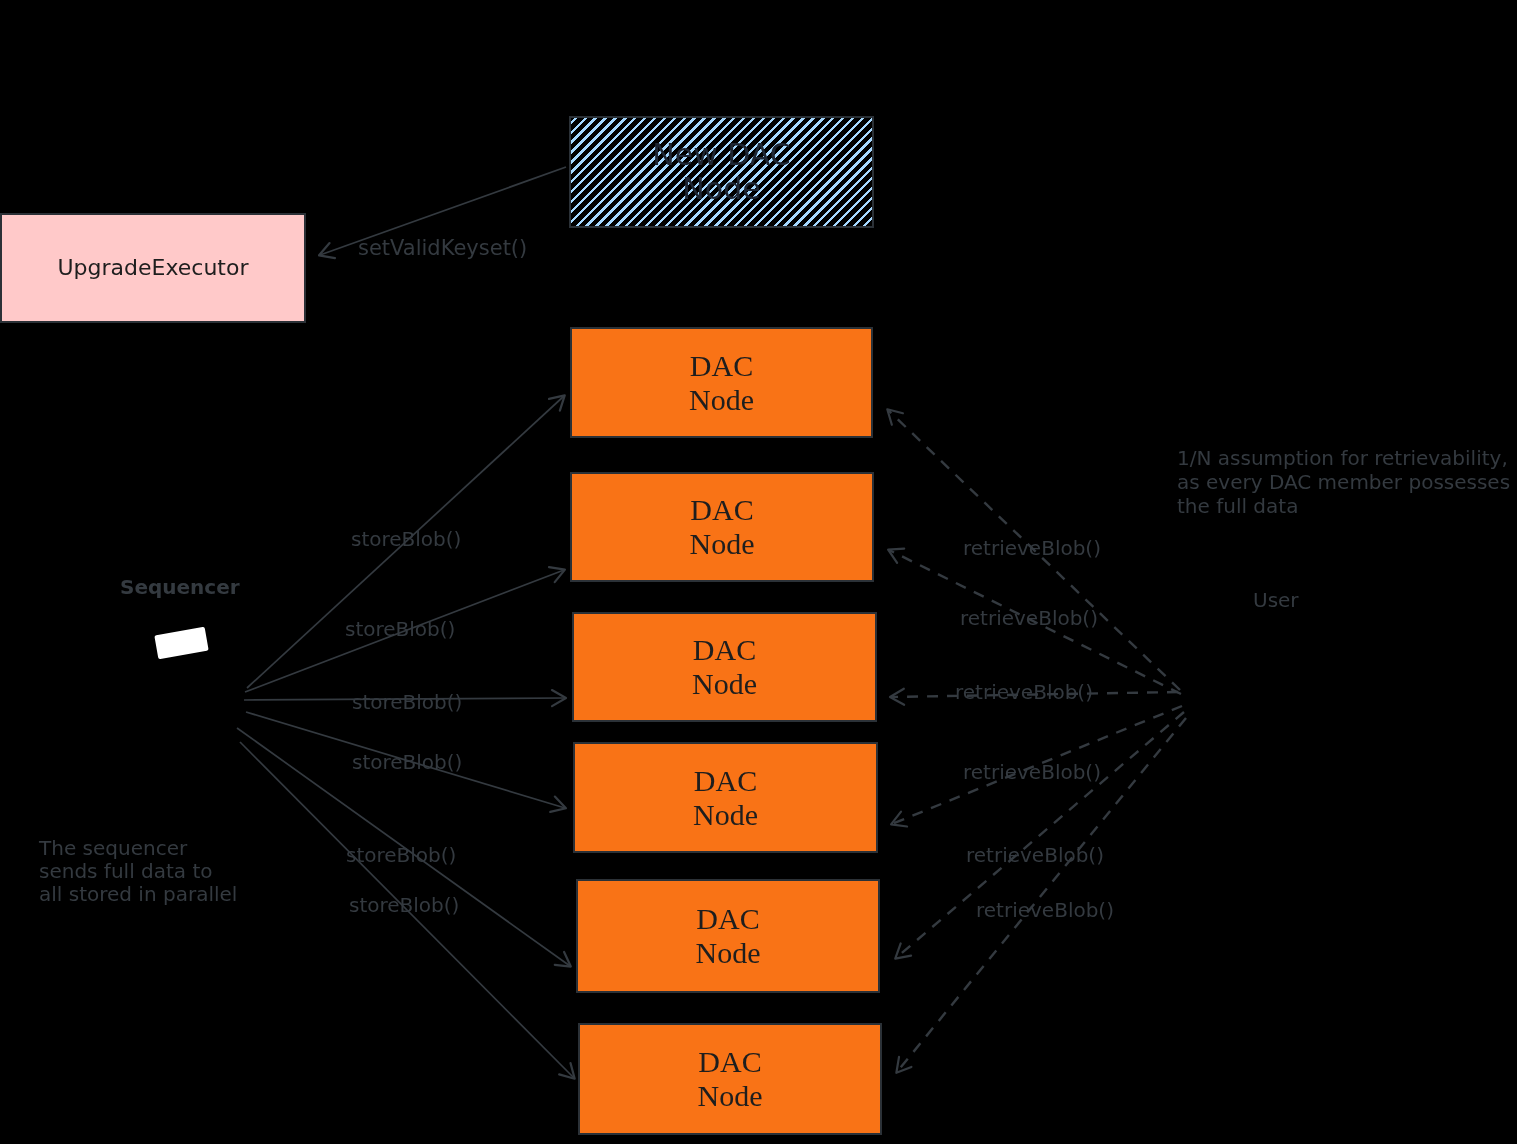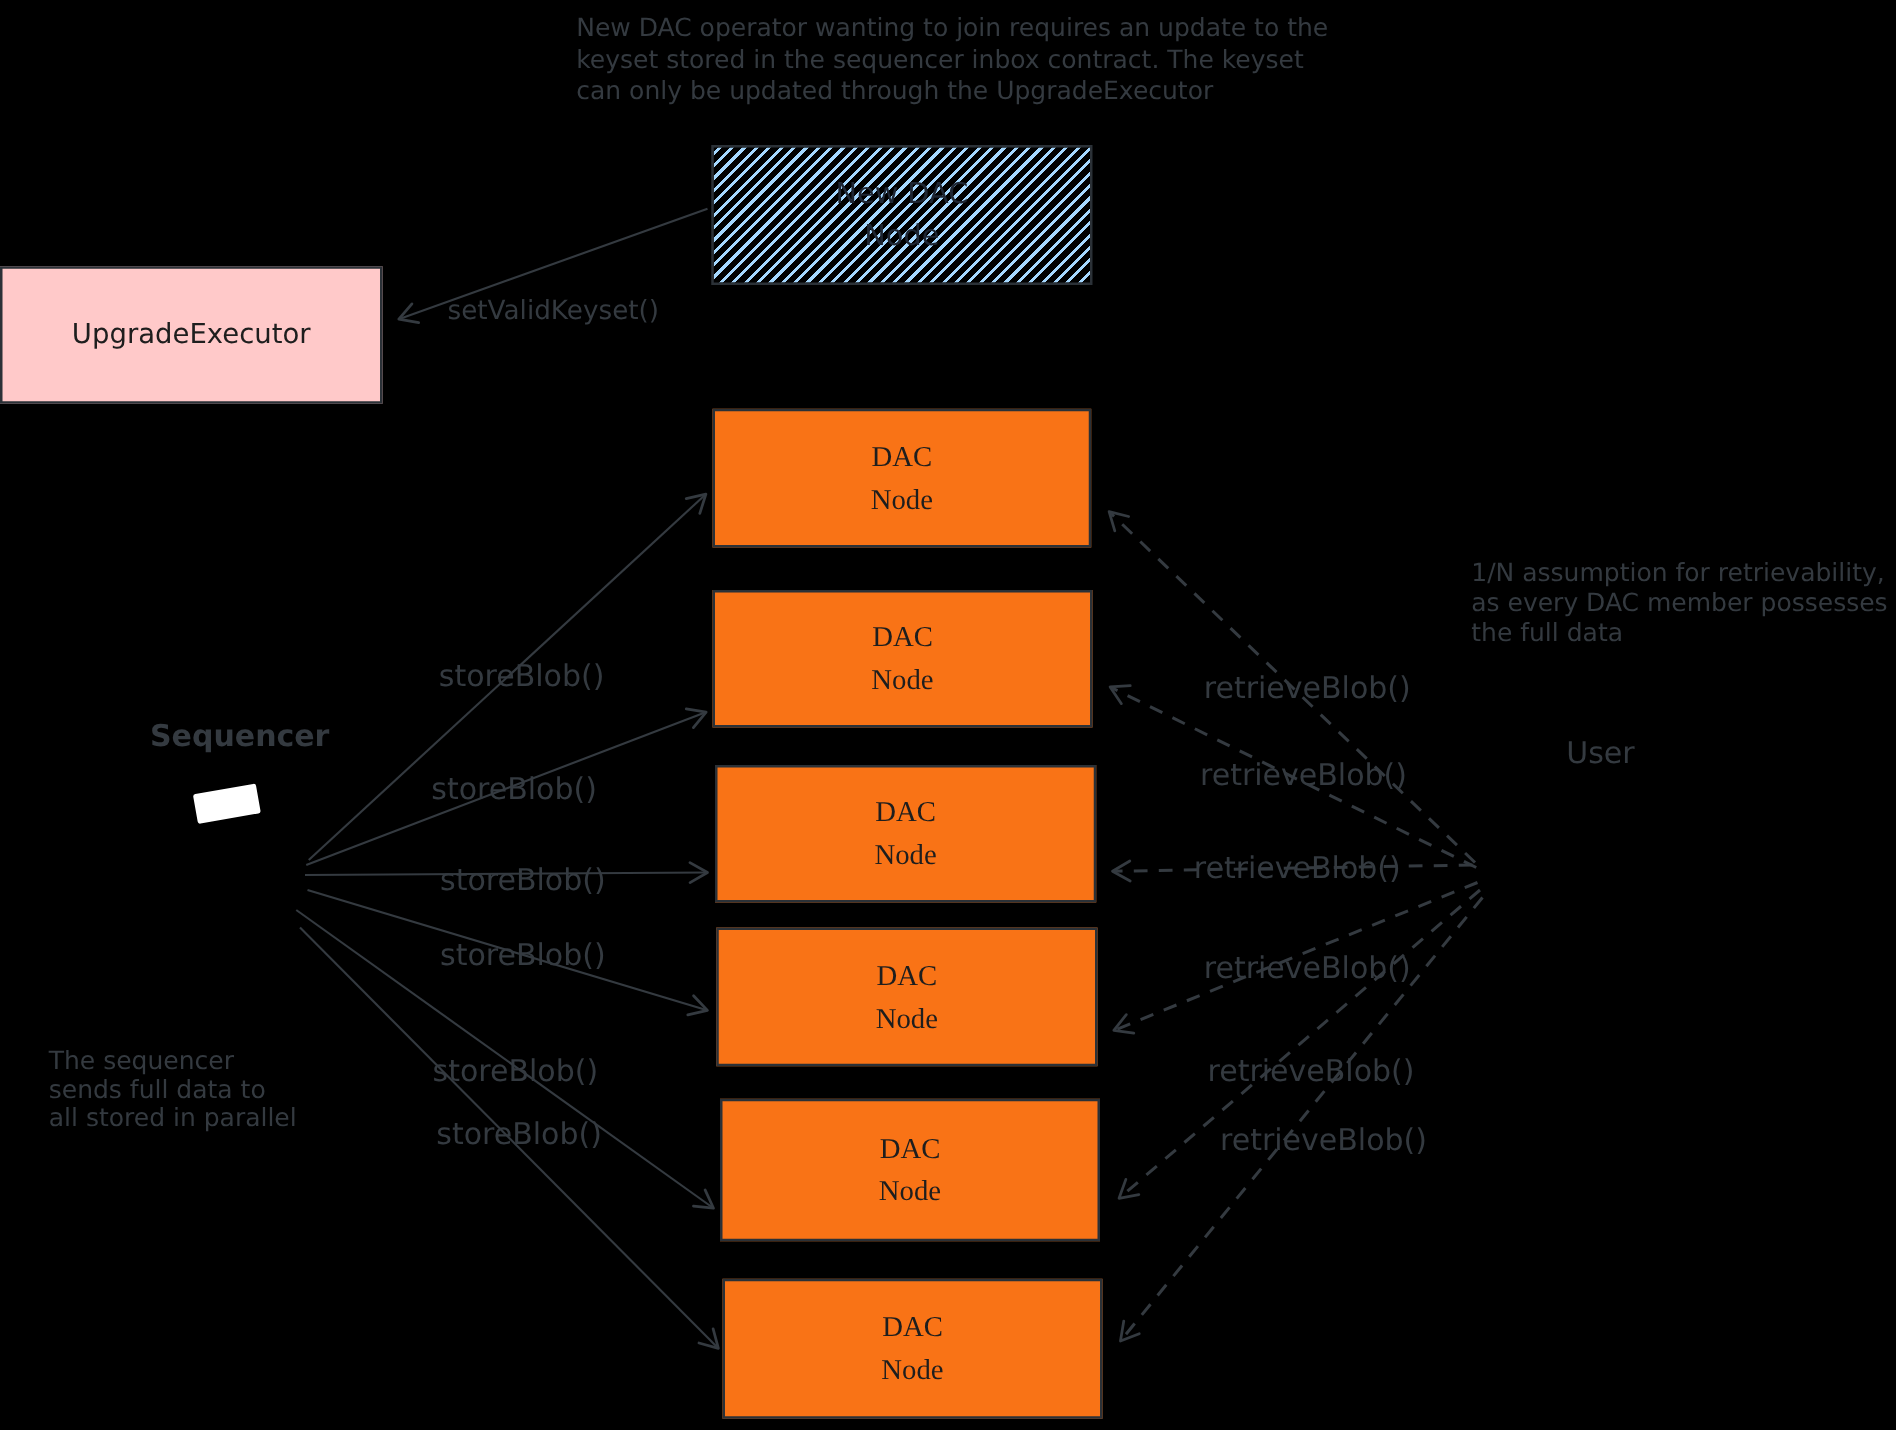--- a/index.html
+++ b/index.html
@@ -13,29 +13,29 @@
   .note{
     position:absolute;
     color:#343a40;
     font-size:20px;
     line-height:25px;
     white-space:pre-line;
   }
   .edge-label{
     position:absolute;
     color:#343a40;
-    font-size:24px;
+    font-size:20px;
     white-space:nowrap;
   }
   .box{
     position:absolute;
     display:flex;align-items:center;justify-content:center;
     text-align:center;
     color:#1e1e1e;
-    font-size:23px;
+    font-size:30px;
     line-height:34px;
     white-space:pre-line;
     border:2px solid #2b3137;
     box-sizing:border-box;
   }
   .dac-box{ background:#f97316;font-family:Liberation Serif, serif; }
   .executor-box{ background:#ffc9c9; }
   .hachure-box{
     background:repeating-linear-gradient(-45deg, rgba(0,0,0,0) 0px, rgba(0,0,0,0) 4.6px, #a5d8ff 4.6px, #a5d8ff 7px);
     color:#1e2633;
@@ -71,23 +71,20 @@
     <path d="M240,742 L574,1078" stroke="#343a40" stroke-width="1.7" fill="none" marker-end="url(#ah)"></path>
 
     <path d="M1180,690 L888,410" stroke="#343a40" stroke-width="2.4" stroke-dasharray="11 9" fill="none" marker-end="url(#ah)"></path>
     <path d="M1181,694 L889,550" stroke="#343a40" stroke-width="2.4" stroke-dasharray="11 9" fill="none" marker-end="url(#ah)"></path>
     <path d="M1178,692 L891,697" stroke="#343a40" stroke-width="2.4" stroke-dasharray="11 9" fill="none" marker-end="url(#ah)"></path>
     <path d="M1182,706 L892,824" stroke="#343a40" stroke-width="2.4" stroke-dasharray="11 9" fill="none" marker-end="url(#ah)"></path>
     <path d="M1184,712 L896,958" stroke="#343a40" stroke-width="2.4" stroke-dasharray="11 9" fill="none" marker-end="url(#ah)"></path>
     <path d="M1186,718 L897,1072" stroke="#343a40" stroke-width="2.4" stroke-dasharray="11 9" fill="none" marker-end="url(#ah)"></path>
   </svg>
 
-  <div class="note" style="left:461px;top:10px;">New DAC operator wanting to join requires an update to the
-keyset stored in the sequencer inbox contract. The keyset
-can only be updated through the UpgradeExecutor</div>
 
   <div class="box hachure-box" style="left:569px;top:116px;width:305px;height:112px;">
     <span>New DAC
 Node</span>
   </div>
 
   <div class="box executor-box" style="left:0;top:213px;width:306px;height:110px;font-size:22px;">
     <span>UpgradeExecutor</span>
   </div>
 

